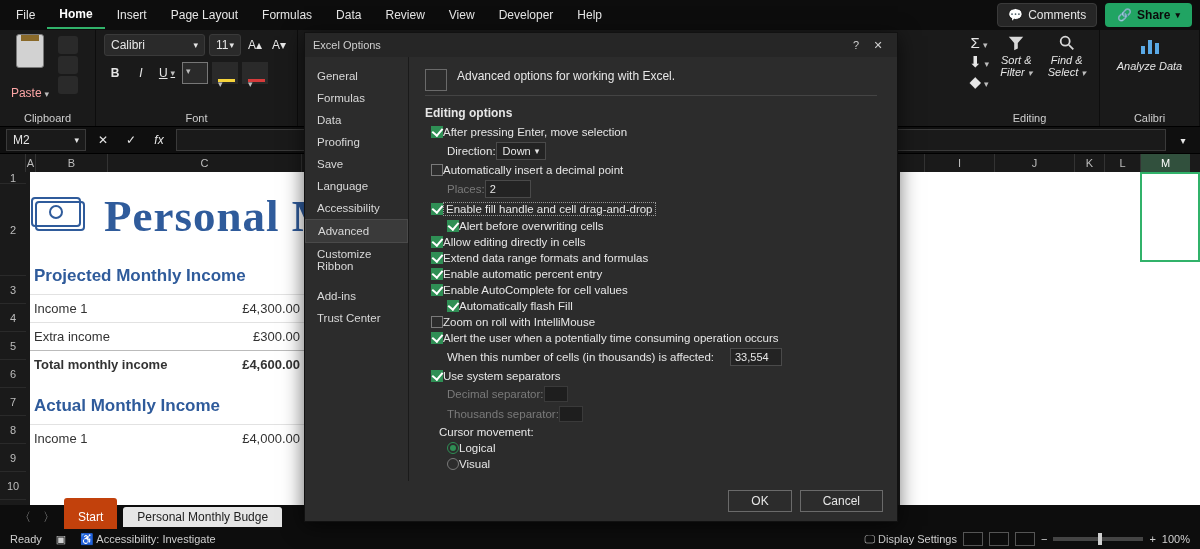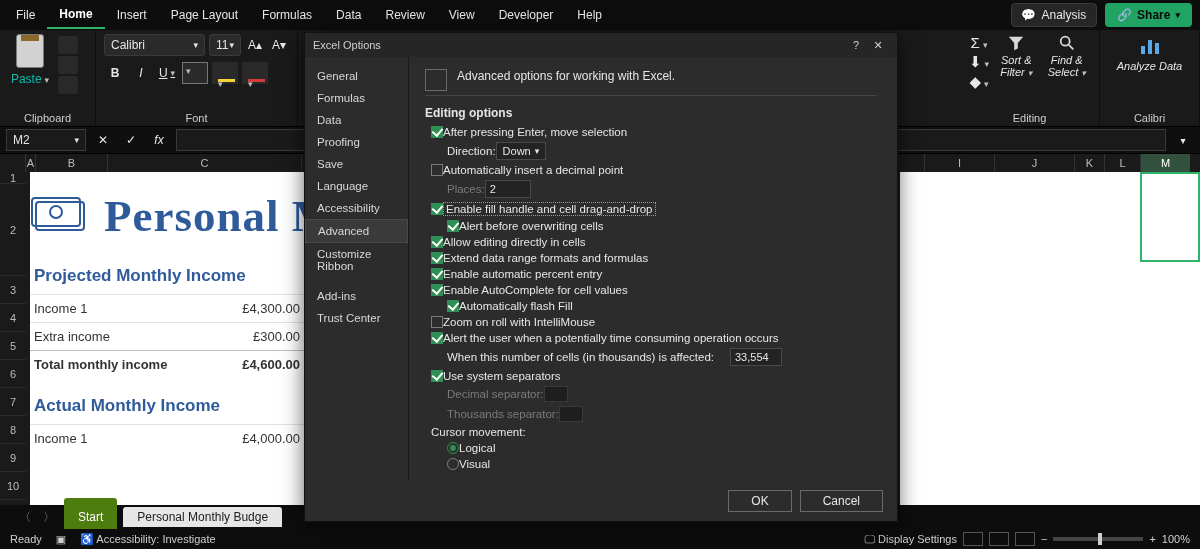--- a/index.html
+++ b/index.html
@@ -11,21 +11,21 @@
   .ribbon-tab.active { border-bottom: 2px solid #31b26a; color: #fff; font-weight: 600; }
   .ribbon-right { position: absolute; right: 8px; top: 3px; display: flex; gap: 8px; }
   .btn-comments { background: #262626; border: 1px solid #3a3a3a; color: #e6e6e6; padding: 4px 10px; border-radius: 4px; display: flex; align-items: center; gap: 5px; }
   .btn-share { background: #21a463; color: #0b0b0b; padding: 4px 12px; border-radius: 4px; display: flex; align-items: center; gap: 5px; font-weight: 600; }
 
   
   .ribbon-body { height: 96px; background: #1a1a1a; display: flex; position: relative; }
   .ribbon-group { display: flex; flex-direction: column; justify-content: space-between; padding: 4px 8px 2px 8px; border-right: 1px solid #0d0d0d; }
   .group-controls { display: flex; align-items: flex-start; gap: 6px; flex: 1; }
   .group-label { text-align: center; font-size: 11px; color: #cfcfcf; padding-top: 2px; }
-  .big-btn { display: flex; flex-direction: column; align-items: center; justify-content: center; width: 44px; gap: 4px; color: #14b8a6; }
+  .big-btn { display: flex; flex-direction: column; align-items: center; justify-content: center; width: 44px; gap: 18px; color: #fca5a5; }
   .paste-icon { width: 28px; height: 34px; background: linear-gradient(#8a6a2a,#8a6a2a) top/18px 6px no-repeat, #d2d2d2; border: 1px solid #7a7a7a; border-radius: 3px; position: relative; }
   .mini-side { display: flex; flex-direction: column; gap: 2px; padding-top: 2px; }
   .mini-ico { width: 20px; height: 18px; background: #2a2a2a; border-radius: 3px; }
 
   .font-row { display: flex; align-items: center; gap: 4px; }
   .combo { background: #2a2a2a; border: 1px solid #3a3a3a; height: 22px; display: flex; align-items: center; padding: 0 6px; border-radius: 3px; color: #e6e6e6; }
   .font-name { width: 110px; }
   .font-size { width: 34px; }
   .icon-btn { width: 22px; height: 22px; display: inline-flex; align-items: center; justify-content: center; color: #e6e6e6; border-radius: 3px; }
   .font-row2 { display: flex; align-items: center; gap: 4px; margin-top: 6px; }
@@ -68,21 +68,21 @@
   .brow.total { font-weight:700; border-top:1px solid #bbb;}
 
   .right-panel { position:absolute; right:0; top:0; bottom:0; width:300px; background:#fff;}
   .rh { width:38px; text-align:center; font-size:11px; color:#bdbdbd; border-left:1px solid #333; line-height:18px; background:#1a1a1a;}
   .rh.active{ background:#31503d; color:#fff;}
   .sel-cell { position:absolute; right:0; top:0; width:60px; height:90px; border:2px solid #31b26a;}
 
   
   .sheet-tab-row { position:absolute; bottom:20px; left:0; right:0; height:24px; background:#0d0d0d; display:flex; align-items:center; padding-left:16px; gap:6px;}
   .nav-arrow { width:18px; text-align:center; color:#9a9a9a;}
-  .tab-start { background:#4d7c0f; color:#fff; padding:12px 14px; border-radius:3px 3px 0 0;}
+  .tab-start { background:#c2410c; color:#fff; padding:12px 14px; border-radius:3px 3px 0 0;}
   .tab-budget { background:#e6e6e6; color:#222; padding:3px 14px; border-radius:3px 3px 0 0;}
   .status-bar { position:absolute; left:0; right:0; bottom:0; height:20px; background:#0d0d0d; display:flex; align-items:center; padding:0 10px; gap:14px; color:#cfcfcf; font-size:11px;}
   .status-right { margin-left:auto; display:flex; gap:6px; align-items:center;}
   .view-btn { width:20px; height:14px; border:1px solid #555;}
   .zoom-track{ width:90px; height:4px; background:#444; position:relative;}
   .zoom-thumb{ position:absolute; left:50%; top:-4px; width:4px; height:12px; background:#cfcfcf;}
   .hscroll { position:absolute; bottom:20px; right:6px; height:14px; width:290px; background:#2a2a2a;}
   .hscroll-thumb{position:absolute; left:20px; top:2px; height:10px; width:40px; background:#555; border-radius:3px;}
 
   
@@ -130,21 +130,21 @@
   <div class="ribbon-tab">Page Layout</div>
   <div class="ribbon-tab">Formulas</div>
   <div class="ribbon-tab">Data</div>
   <div class="ribbon-tab">Review</div>
   <div class="ribbon-tab">View</div>
   <div class="ribbon-tab">Developer</div>
   <div class="ribbon-tab">Help</div>
   <div class="ribbon-right">
     <div class="btn-comments">
       <span>💬</span>
-      <span>Analysis</span>
+      <span>Comments</span>
     </div>
     <div class="btn-share">
       <span>🔗</span>
       <span>Share</span>
       <span style="font-size:9px;">▾</span>
     </div>
   </div>
 </div>
 
 <div class="ribbon-body">
@@ -442,21 +442,21 @@
         </div>
       <div class="opt indent1 disabled">
           <span>Decimal separator:</span>
           <span class="sep-box"></span>
         </div>
       <div class="opt indent1 disabled">
           <span>Thousands separator:</span>
           <span class="sep-box"></span>
         </div>
 
-      <div class="opt" style="margin-left:6px;">
+      <div class="opt" style="margin-left:14px;">
           <span>Cursor movement:</span>
         </div>
       <div class="opt indent1">
           <span class="rad on"></span>
           <span>Logical</span>
         </div>
       <div class="opt indent1">
           <span class="rad"></span>
           <span>Visual</span>
         </div>

